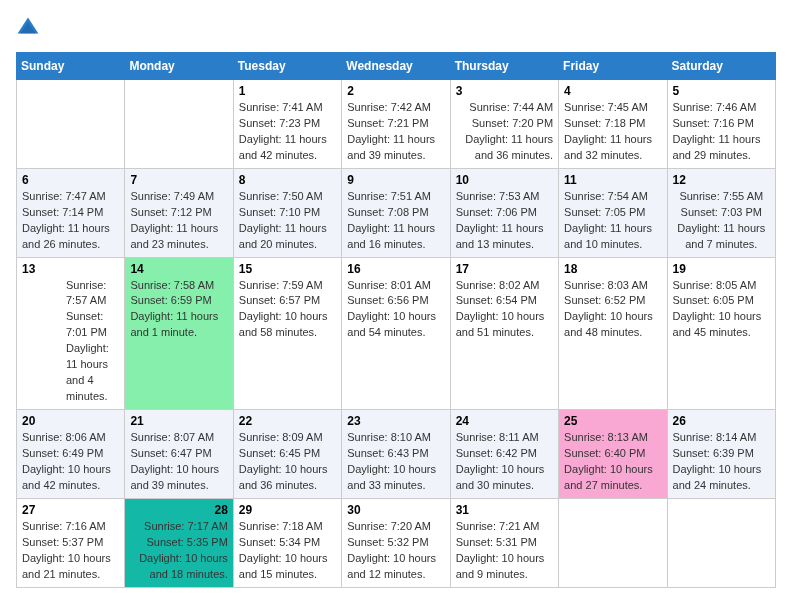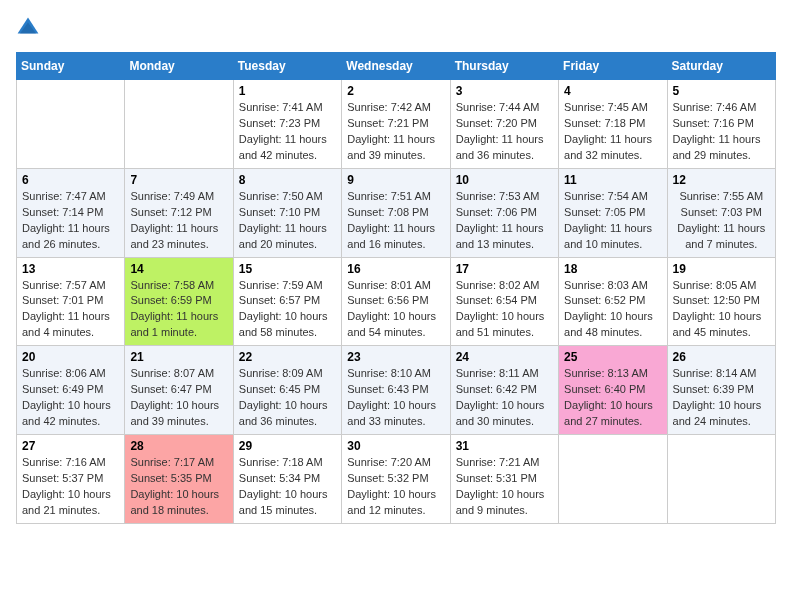--- a/index.html
+++ b/index.html
@@ -133,21 +133,21 @@
 Daylight: 11 hours and 42 minutes.</div>
         </td>
         <td style="background: rgb(255, 255, 255);">
           <span class="day-number">2</span>
           <div class="day-info" style="white-space: pre-line;">Sunrise: 7:42 AM
 Sunset: 7:21 PM
 Daylight: 11 hours and 39 minutes.</div>
         </td>
         <td style="background: rgb(255, 255, 255);">
           <span class="day-number">3</span>
-          <div class="day-info" style="white-space: pre-line;">Sunrise: 7:44 AM
+          <div class="day-info" style="white-space: pre-line; text-align: right;">Sunrise: 7:44 AM
 Sunset: 7:20 PM
 Daylight: 11 hours and 36 minutes.</div>
         </td>
         <td style="background: rgb(255, 255, 255);">
           <span class="day-number">4</span>
           <div class="day-info" style="white-space: pre-line;">Sunrise: 7:45 AM
 Sunset: 7:18 PM
 Daylight: 11 hours and 32 minutes.</div>
         </td>
         <td style="background: rgb(255, 255, 255);">
@@ -197,25 +197,25 @@
         <td style="background: rgb(240, 244, 250);">
           <span class="day-number">12</span>
           <div class="day-info" style="white-space: pre-line; text-align: center;">Sunrise: 7:55 AM
 Sunset: 7:03 PM
 Daylight: 11 hours and 7 minutes.</div>
         </td>
       </tr>
       <tr>
         <td style="background: rgb(255, 255, 255);">
           <span class="day-number">13</span>
-          <div class="day-info" style="white-space: pre-line;">Sunrise: 7:57 AM
+          <div class="day-info" style="white-space: pre-line; margin-left: 44px;">Sunrise: 7:57 AM
 Sunset: 7:01 PM
 Daylight: 11 hours and 4 minutes.</div>
         </td>
-        <td style="background: #bef264; margin-left: 17px;">
+        <td style="background: #86efac; margin-left: 17px;">
           <span class="day-number">14</span>
           <div class="day-info" style="white-space: pre-line;">Sunrise: 7:58 AM
 Sunset: 6:59 PM
 Daylight: 11 hours and 1 minute.</div>
         </td>
         <td style="background: rgb(255, 255, 255);">
           <span class="day-number">15</span>
           <div class="day-info" style="white-space: pre-line;">Sunrise: 7:59 AM
 Sunset: 6:57 PM
 Daylight: 10 hours and 58 minutes.</div>
@@ -234,21 +234,21 @@
         </td>
         <td style="background: rgb(255, 255, 255);">
           <span class="day-number">18</span>
           <div class="day-info" style="white-space: pre-line;">Sunrise: 8:03 AM
 Sunset: 6:52 PM
 Daylight: 10 hours and 48 minutes.</div>
         </td>
         <td style="background: rgb(255, 255, 255);">
           <span class="day-number">19</span>
           <div class="day-info" style="white-space: pre-line;">Sunrise: 8:05 AM
-Sunset: 12:50 PM
+Sunset: 6:05 PM
 Daylight: 10 hours and 45 minutes.</div>
         </td>
       </tr>
       <tr>
         <td style="background: rgb(240, 244, 250);">
           <span class="day-number">20</span>
           <div class="day-info" style="white-space: pre-line;">Sunrise: 8:06 AM
 Sunset: 6:49 PM
 Daylight: 10 hours and 42 minutes.</div>
         </td>
@@ -289,21 +289,21 @@
 Daylight: 10 hours and 24 minutes.</div>
         </td>
       </tr>
       <tr>
         <td style="background: rgb(255, 255, 255);">
           <span class="day-number">27</span>
           <div class="day-info" style="white-space: pre-line;">Sunrise: 7:16 AM
 Sunset: 5:37 PM
 Daylight: 10 hours and 21 minutes.</div>
         </td>
-        <td style="background: #fca5a5;">
+        <td style="background: #14b8a6; text-align: right;">
           <span class="day-number">28</span>
           <div class="day-info" style="white-space: pre-line;">Sunrise: 7:17 AM
 Sunset: 5:35 PM
 Daylight: 10 hours and 18 minutes.</div>
         </td>
         <td style="background: rgb(255, 255, 255);">
           <span class="day-number">29</span>
           <div class="day-info" style="white-space: pre-line;">Sunrise: 7:18 AM
 Sunset: 5:34 PM
 Daylight: 10 hours and 15 minutes.</div>

